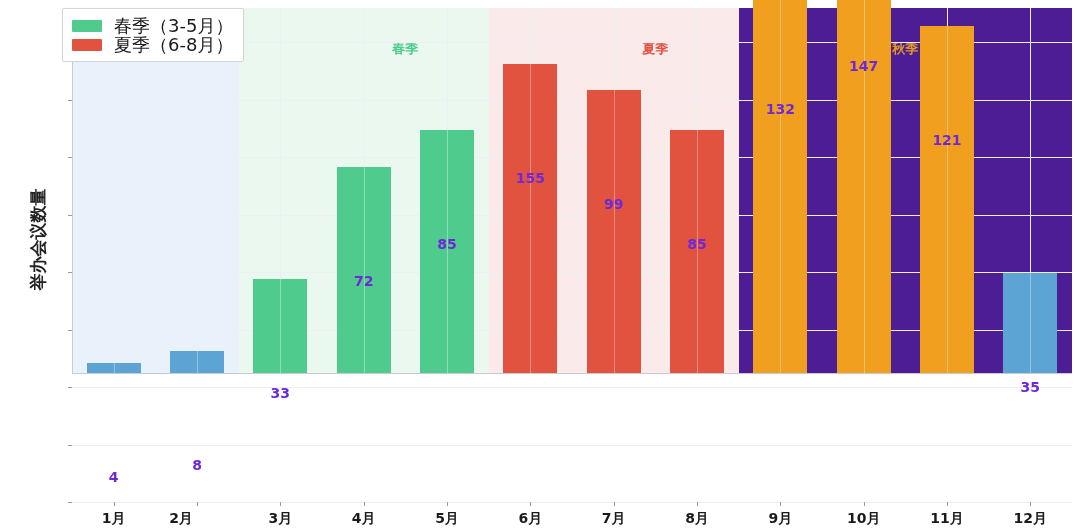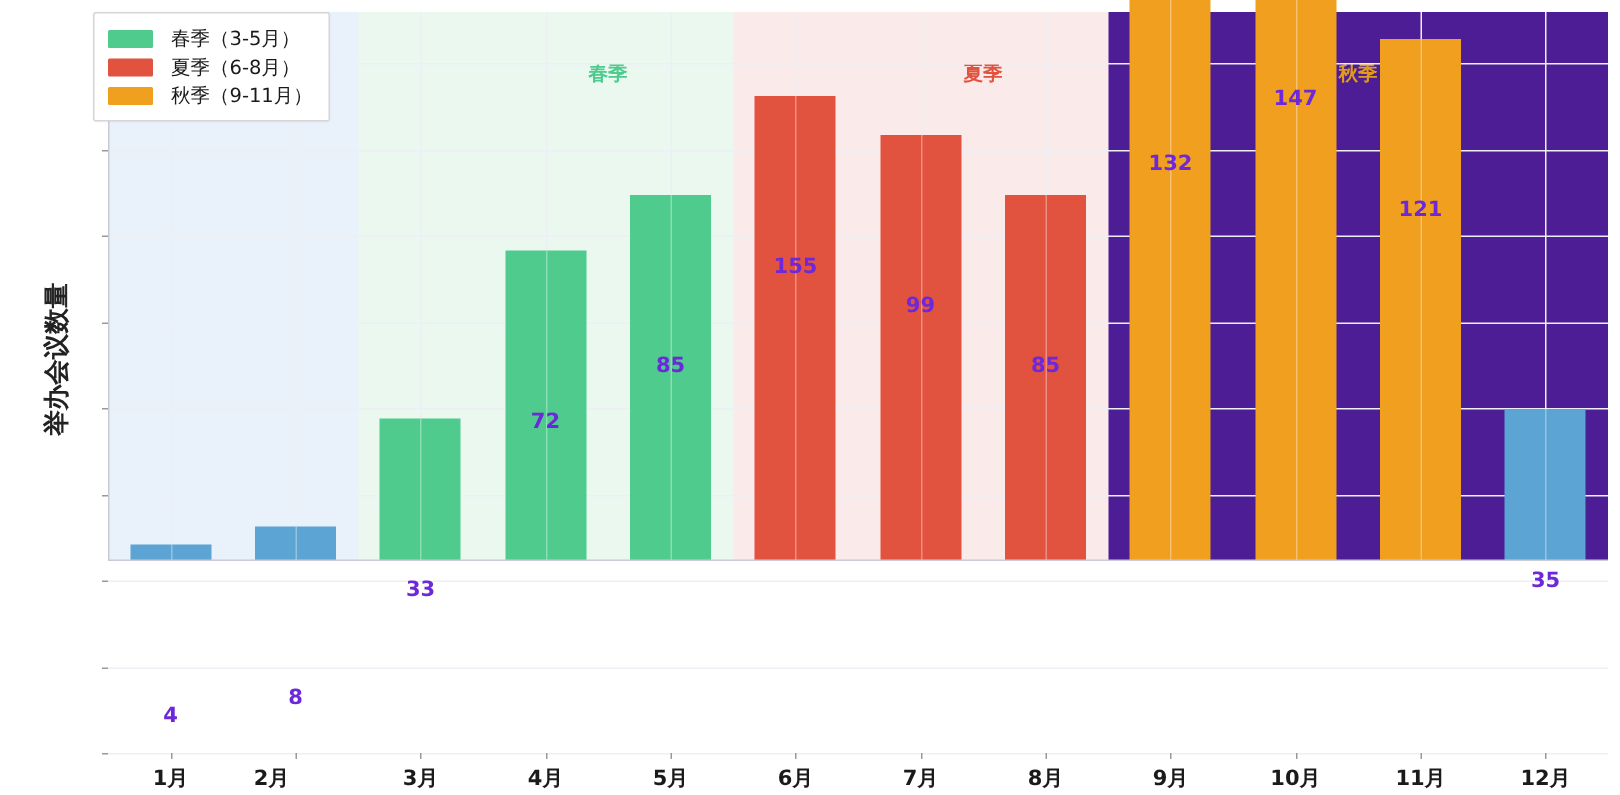--- a/index.html
+++ b/index.html
@@ -162,21 +162,21 @@
     height: 19px;
   }
   .legend-swatch {
     width: 30px;
     height: 12px;
     border-radius: 1px;
     flex: 0 0 auto;
   }
   .legend-text {
     margin-left: 12px;
-    font-size: 13px;
+    font-size: 18px;
     color: #1a1a1a;
     white-space: nowrap;
   }
 </style>
 </head>
 <body>
 
 <div id="figure">
 
   <div id="ylabel">举办会议数量</div>
@@ -314,19 +314,15 @@
 
   <div id="legend">
       <div class="legend-row">
         <div class="legend-swatch" style="background: rgb(78, 203, 141);"></div>
         <div class="legend-text">春季（3-5月）</div>
       </div>
       <div class="legend-row">
         <div class="legend-swatch" style="background: rgb(226, 83, 63);"></div>
         <div class="legend-text">夏季（6-8月）</div>
       </div>
-      <div class="legend-row">
-        <div class="legend-swatch" style="background: rgb(240, 160, 30);"></div>
-        <div class="legend-text">秋季（9-11月）</div>
-      </div>
     </div>
 
 </div>
 
 </body></html>

